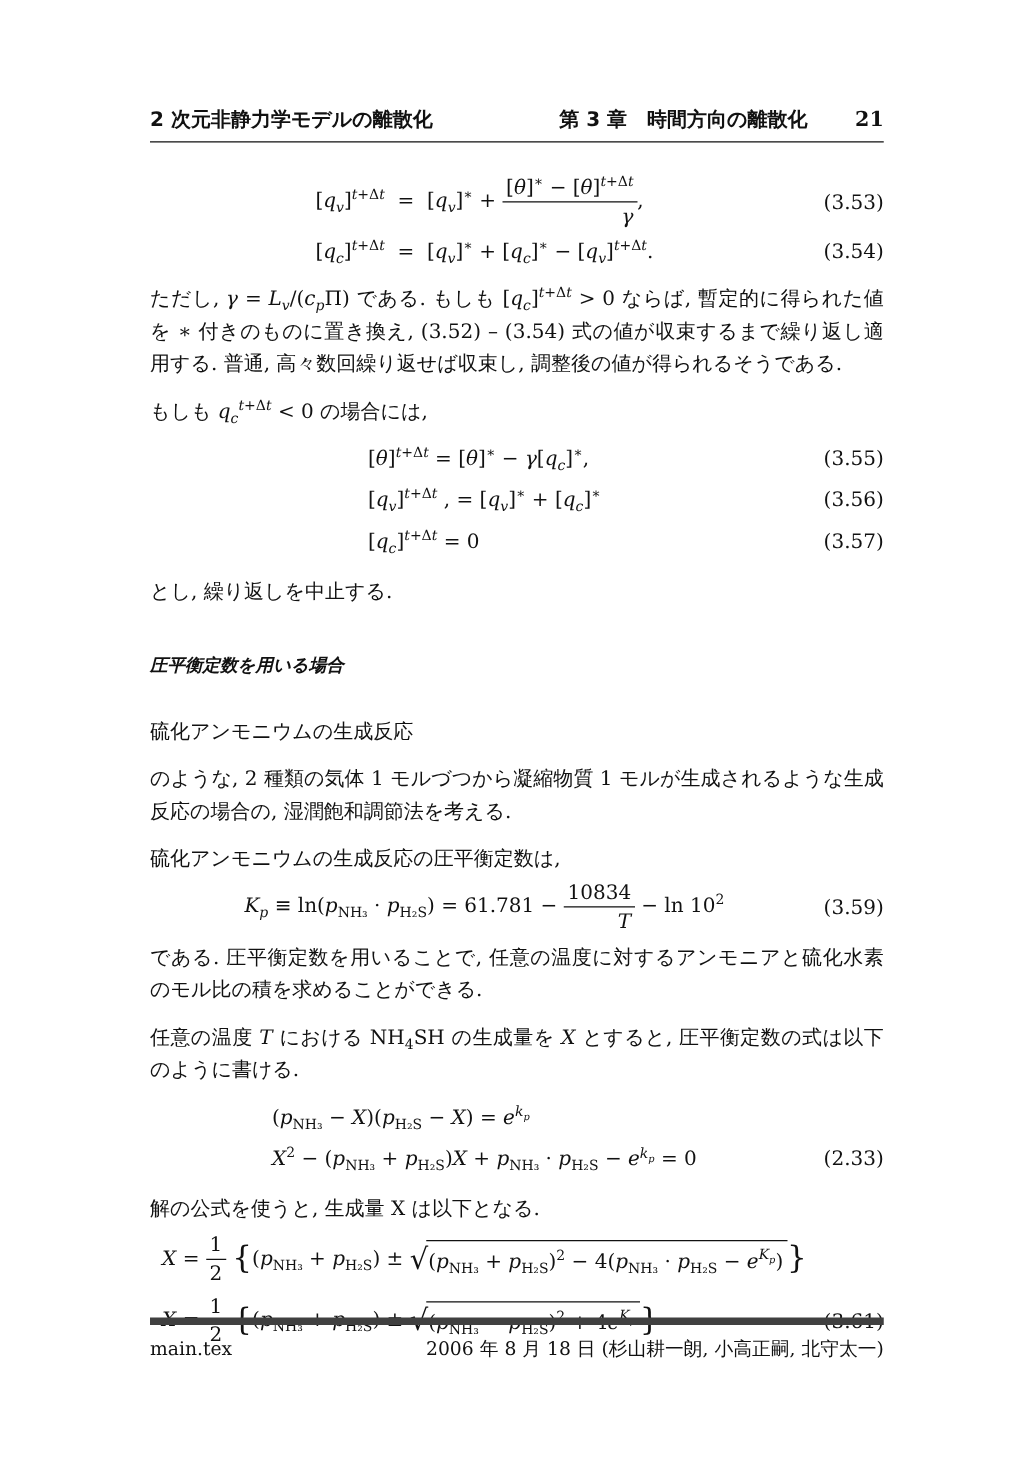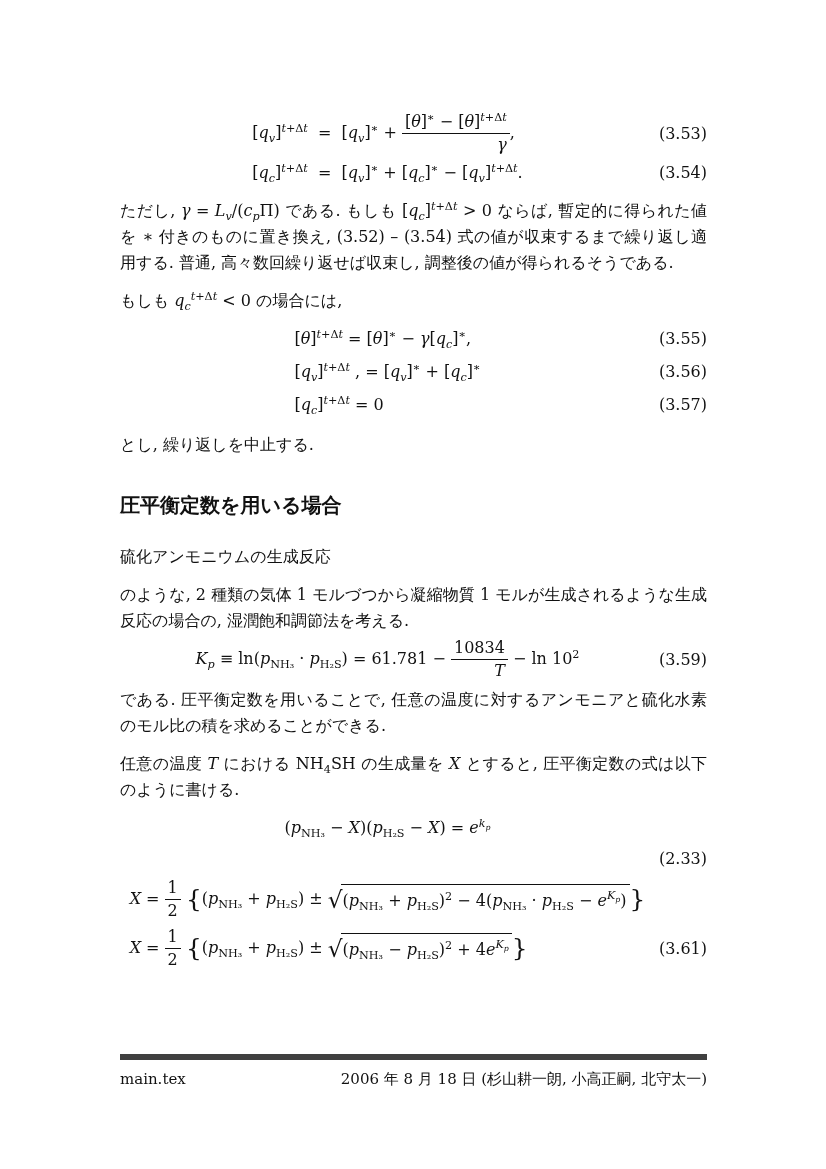--- a/index.html
+++ b/index.html
@@ -21,21 +21,21 @@
     margin-left:38px;font-family:"DejaVu Serif","Liberation Serif",serif;
     font-weight:700;font-size:16.5px;
   }
   
   .para{margin:8px 0 0 0;text-align:justify;}
   .para.gap{margin-top:12px;}
   
   .subheading{
     margin-top:36px;
     font-family:"DejaVu Sans","Liberation Sans",sans-serif;
-    font-weight:700;font-size:20px;line-height:22px;
+    font-weight:700;font-size:14px;line-height:22px;font-style:italic;
   }
   
   .eqgroup{
     display:grid;grid-template-columns:1fr auto 1fr 52px;
     row-gap:3px;align-items:center;margin-top:10px;
   }
   .eqmath{grid-column:2;justify-self:start;white-space:nowrap;line-height:30px;}
   .eqnum{grid-column:4;justify-self:end;white-space:nowrap;}
   sup,sub{font-size:70%;line-height:0;}
   i{font-style:italic;}
@@ -52,20 +52,25 @@
     border-top:6px solid #404040;padding-top:9px;
     display:flex;justify-content:space-between;align-items:baseline;
     font-size:15px;line-height:20px;
   }
 </style>
 </head>
 <body>
 
 <div class="sheet">
 
+  <div class="header">
+    <span>2 次元非静力学モデルの離散化</span>
+    <span class="center">第 3 章　時間方向の離散化</span>
+    <span class="pagenum">21</span>
+  </div>
 
   <div class="eqgroup" style="margin-top:26px;">
     <div class="eqmath">[<i>q</i><sub><i>v</i></sub>]<sup><i>t</i>+Δ<i>t</i></sup>&nbsp;&nbsp;=&nbsp;&nbsp;[<i>q</i><sub><i>v</i></sub>]<sup>∗</sup> + <span class="frac"><span class="num">[<i>θ</i>]<sup>∗</sup> − [<i>θ</i>]<sup><i>t</i>+Δ<i>t</i></sup></span><span class="den"><i>γ</i></span></span>,</div>
     <div class="eqnum">(3.53)</div>
     <div class="eqmath">[<i>q</i><sub><i>c</i></sub>]<sup><i>t</i>+Δ<i>t</i></sup>&nbsp;&nbsp;=&nbsp;&nbsp;[<i>q</i><sub><i>v</i></sub>]<sup>∗</sup> + [<i>q</i><sub><i>c</i></sub>]<sup>∗</sup> − [<i>q</i><sub><i>v</i></sub>]<sup><i>t</i>+Δ<i>t</i></sup>.</div>
     <div class="eqnum">(3.54)</div>
   </div>
 
   <div class="para" style="margin-top:10px;">ただし, <i>γ</i> = <i>L</i><sub><i>v</i></sub>/(<i>c</i><sub><i>p</i></sub>Π) である. もしも [<i>q</i><sub><i>c</i></sub>]<sup><i>t</i>+Δ<i>t</i></sup> &gt; 0 ならば, 暫定的に得られた値を ∗ 付きのものに置き換え, (3.52) – (3.54) 式の値が収束するまで繰り返し適用する. 普通, 高々数回繰り返せば収束し, 調整後の値が得られるそうである.</div>
 
@@ -82,36 +87,39 @@
 
   <div class="para gap">とし, 繰り返しを中止する.</div>
 
   <div class="subheading">圧平衡定数を用いる場合</div>
 
   <div class="para" style="margin-top:28px;">硫化アンモニウムの生成反応</div>
 
 
   <div class="para gap">のような, 2 種類の気体 1 モルづつから凝縮物質 1 モルが生成されるような生成反応の場合の, 湿潤飽和調節法を考える.</div>
 
+  <div class="para gap">硫化アンモニウムの生成反応の圧平衡定数は,</div>
 
   <div class="eqgroup" style="margin-top:4px;">
     <div class="eqmath"><i>K</i><sub><i>p</i></sub> ≡ ln(<i>p</i><sub>NH₃</sub> · <i>p</i><sub>H₂S</sub>) = 61.781 − <span class="frac"><span class="num">10834</span><span class="den"><i>T</i></span></span> − ln 10<sup>2</sup></div>
     <div class="eqnum">(3.59)</div>
   </div>
 
   <div class="para" style="margin-top:6px;">である. 圧平衡定数を用いることで, 任意の温度に対するアンモニアと硫化水素のモル比の積を求めることができる.</div>
 
   <div class="para gap">任意の温度 <i>T</i> における NH<sub>4</sub>SH の生成量を <i>X</i> とすると, 圧平衡定数の式は以下のように書ける.</div>
 
   <div class="eqgroup">
     <div class="eqmath">(<i>p</i><sub>NH₃</sub> − <i>X</i>)(<i>p</i><sub>H₂S</sub> − <i>X</i>) = <i>e</i><sup><i>k</i><sub><i>p</i></sub></sup></div>
     <div class="eqnum"></div>
+    <div class="eqmath"><i>X</i><sup>2</sup> − (<i>p</i><sub>NH₃</sub> + <i>p</i><sub>H₂S</sub>)<i>X</i> + <i>p</i><sub>NH₃</sub> · <i>p</i><sub>H₂S</sub> − <i>e</i><sup><i>k</i><sub><i>p</i></sub></sup> = 0</div>
     <div class="eqnum">(2.33)</div>
   </div>
 
+  <div class="para gap">解の公式を使うと, 生成量 X は以下となる.</div>
 
   <div class="eqgroup" style="margin-top:6px;row-gap:6px;">
     <div class="eqmath"><i>X</i> = <span class="frac"><span class="num">1</span><span class="den">2</span></span> <span class="delim">{</span>(<i>p</i><sub>NH₃</sub> + <i>p</i><sub>H₂S</sub>) ± <span class="sqrt"><span class="radical">√</span><span class="rad">(<i>p</i><sub>NH₃</sub> + <i>p</i><sub>H₂S</sub>)<sup>2</sup> − 4(<i>p</i><sub>NH₃</sub> · <i>p</i><sub>H₂S</sub> − <i>e</i><sup><i>K</i><sub><i>p</i></sub></sup>)</span></span><span class="delim">}</span></div>
     <div class="eqnum"></div>
     <div class="eqmath"><i>X</i> = <span class="frac"><span class="num">1</span><span class="den">2</span></span> <span class="delim">{</span>(<i>p</i><sub>NH₃</sub> + <i>p</i><sub>H₂S</sub>) ± <span class="sqrt"><span class="radical">√</span><span class="rad">(<i>p</i><sub>NH₃</sub> − <i>p</i><sub>H₂S</sub>)<sup>2</sup> + 4<i>e</i><sup><i>K</i><sub><i>p</i></sub></sup></span></span><span class="delim">}</span></div>
     <div class="eqnum">(3.61)</div>
   </div>
 
 </div>
 

